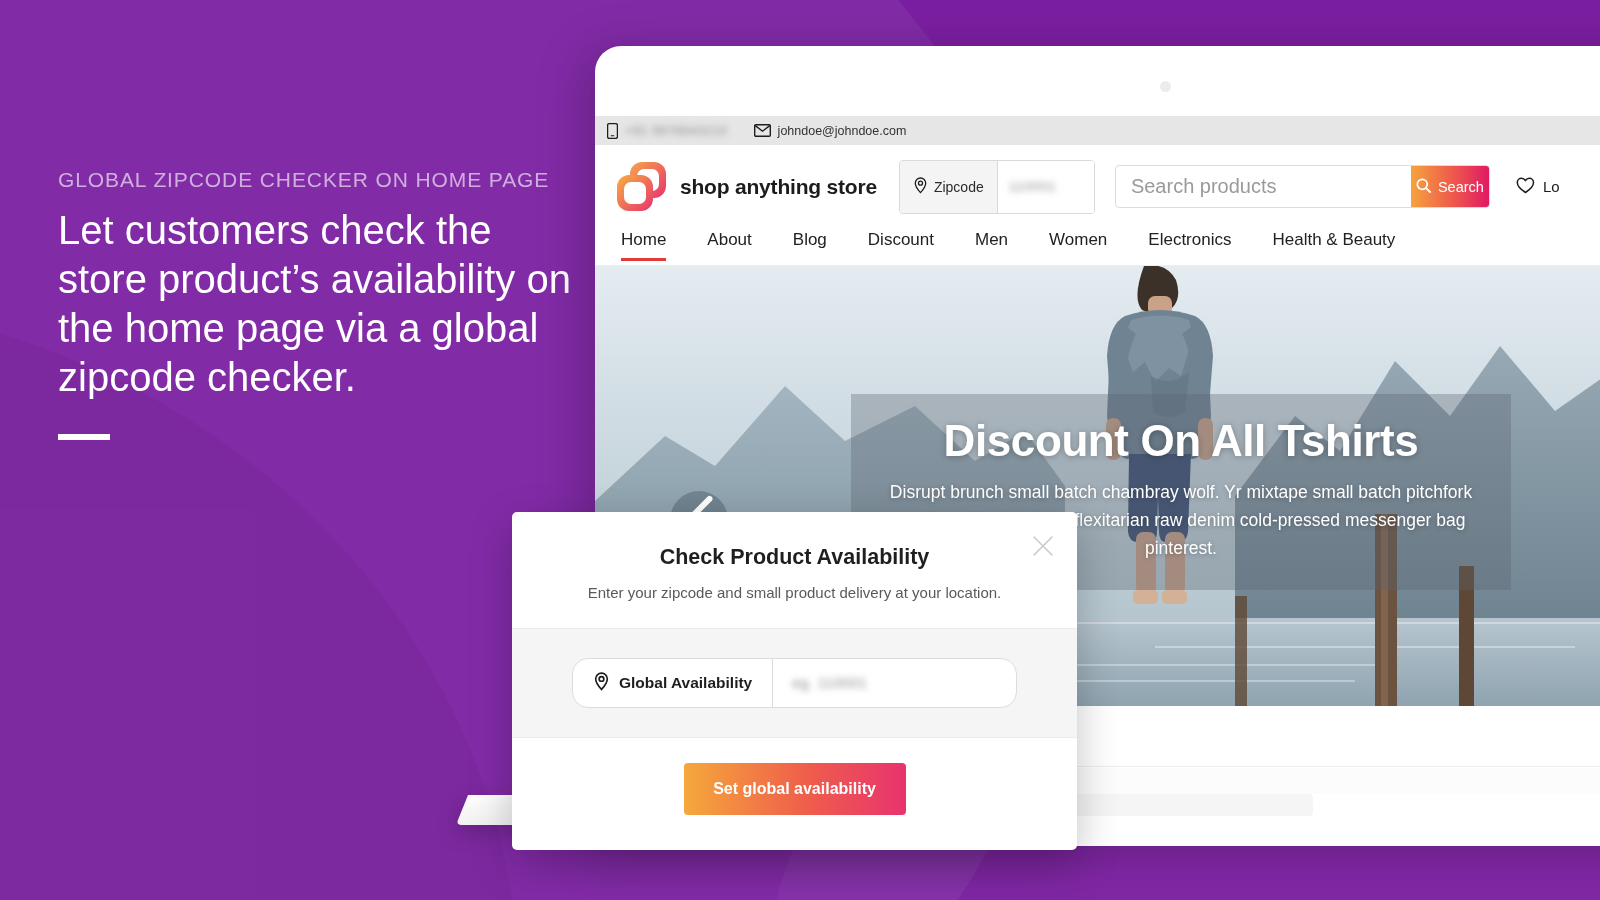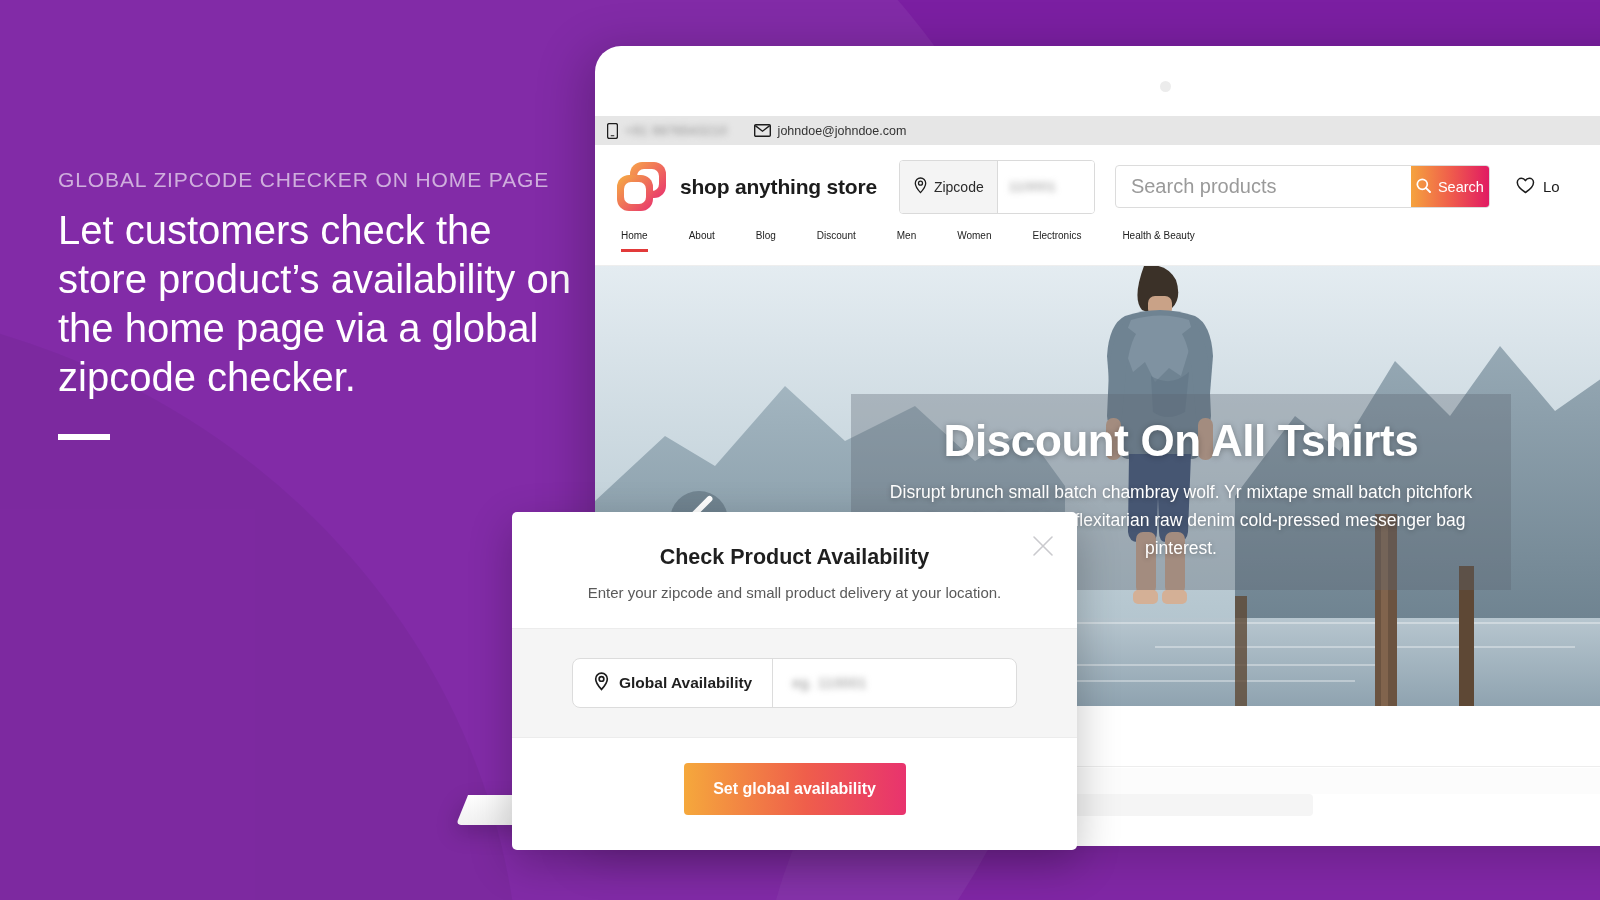--- a/index.html
+++ b/index.html
@@ -238,21 +238,21 @@
     left: 0; top: 182px;
     width: 1080px; height: 38px;
     background: #fff;
     border-bottom: 1px solid #eee;
     display: flex;
     align-items: flex-start;
     padding-left: 26px;
     gap: 0;
   }
   .nav-item {
-    font-size: 10px;
+    font-size: 17px;
     color: #222;
     padding: 2px 0 11px;
     margin-right: 41px;
     position: relative;
     white-space: nowrap;
     cursor: pointer;
   }
   .nav-item.active::after {
     content: "";
     position: absolute;
@@ -351,21 +351,21 @@
     border-bottom: 1px solid #ececec;
     padding: 26px 60px;
     height: 110px;
     display: flex; align-items: center;
   }
   .avail-field {
     display: flex;
     width: 100%;
     height: 50px;
     border: 1px solid #dcdcdc;
-    border-radius: 8px;
+    border-radius: 16px;
     overflow: hidden;
     background: #fff;
   }
   .avail-label {
     display: flex; align-items: center; gap: 9px;
     padding: 0 20px;
     font-size: 15.5px;
     font-weight: 700;
     color: #1f1f1f;
     border-right: 1px solid #dcdcdc;

